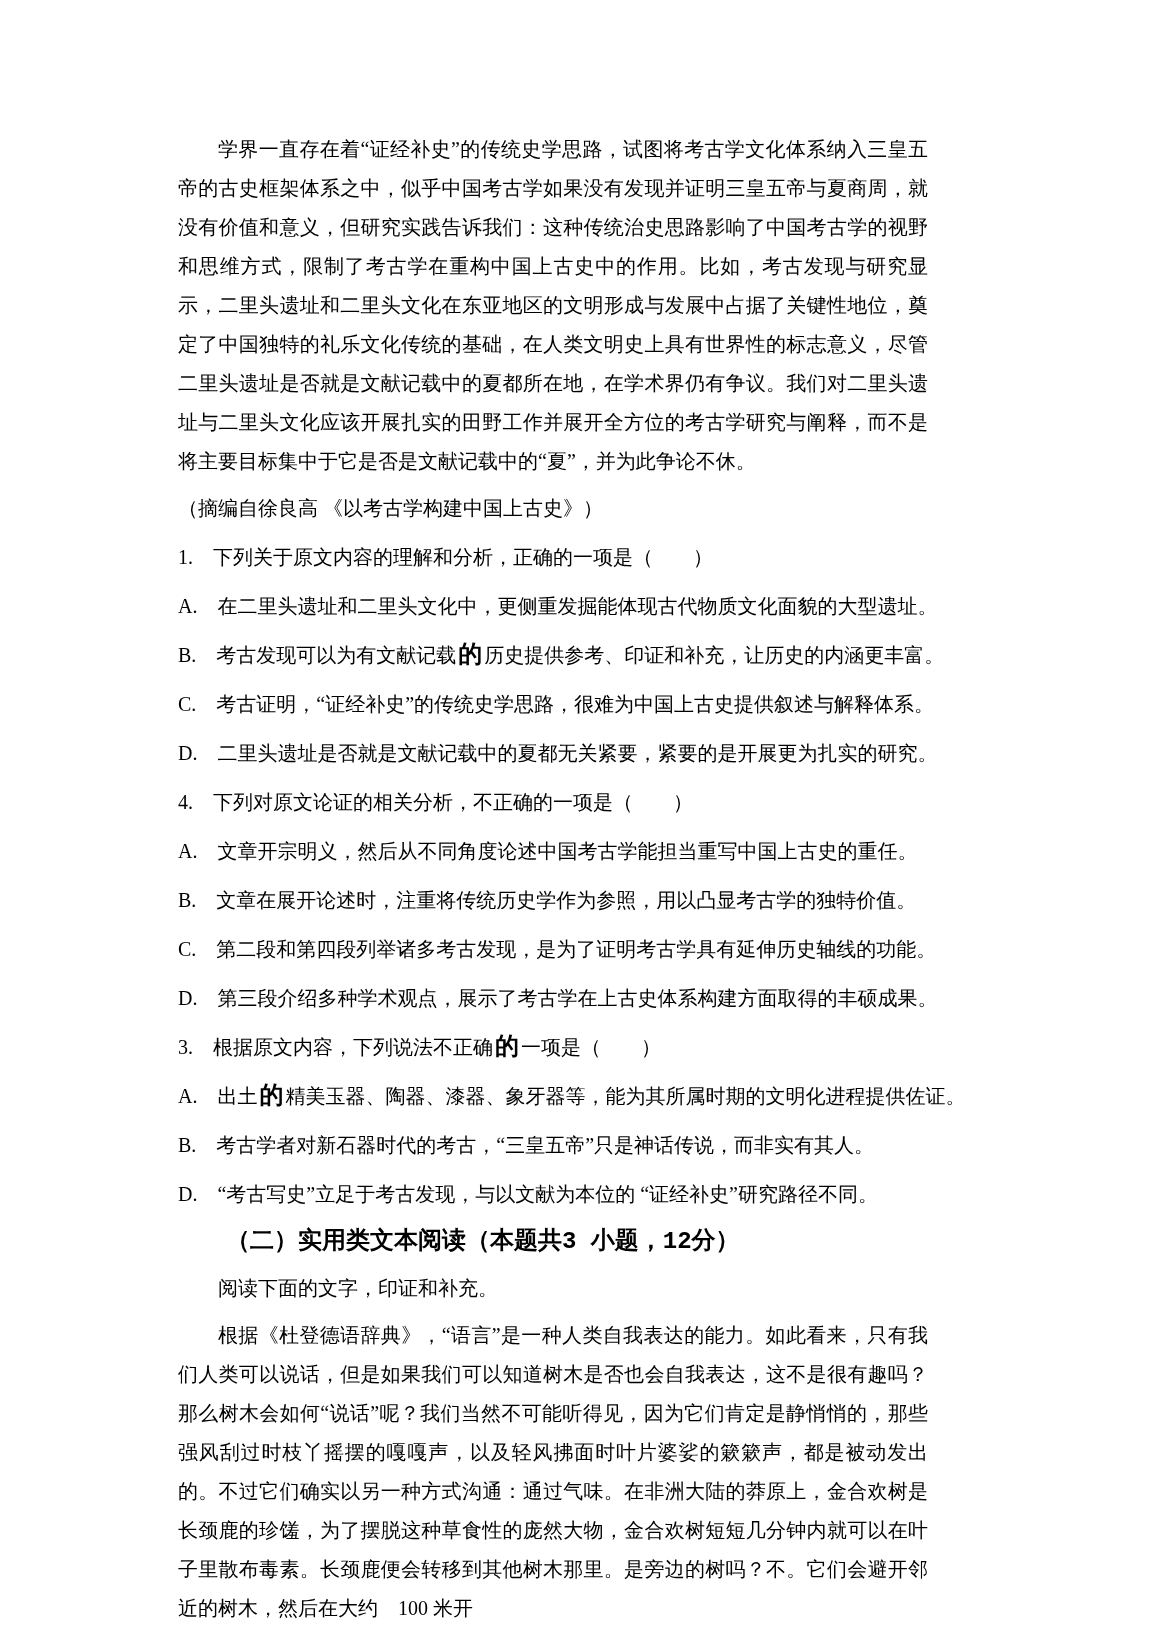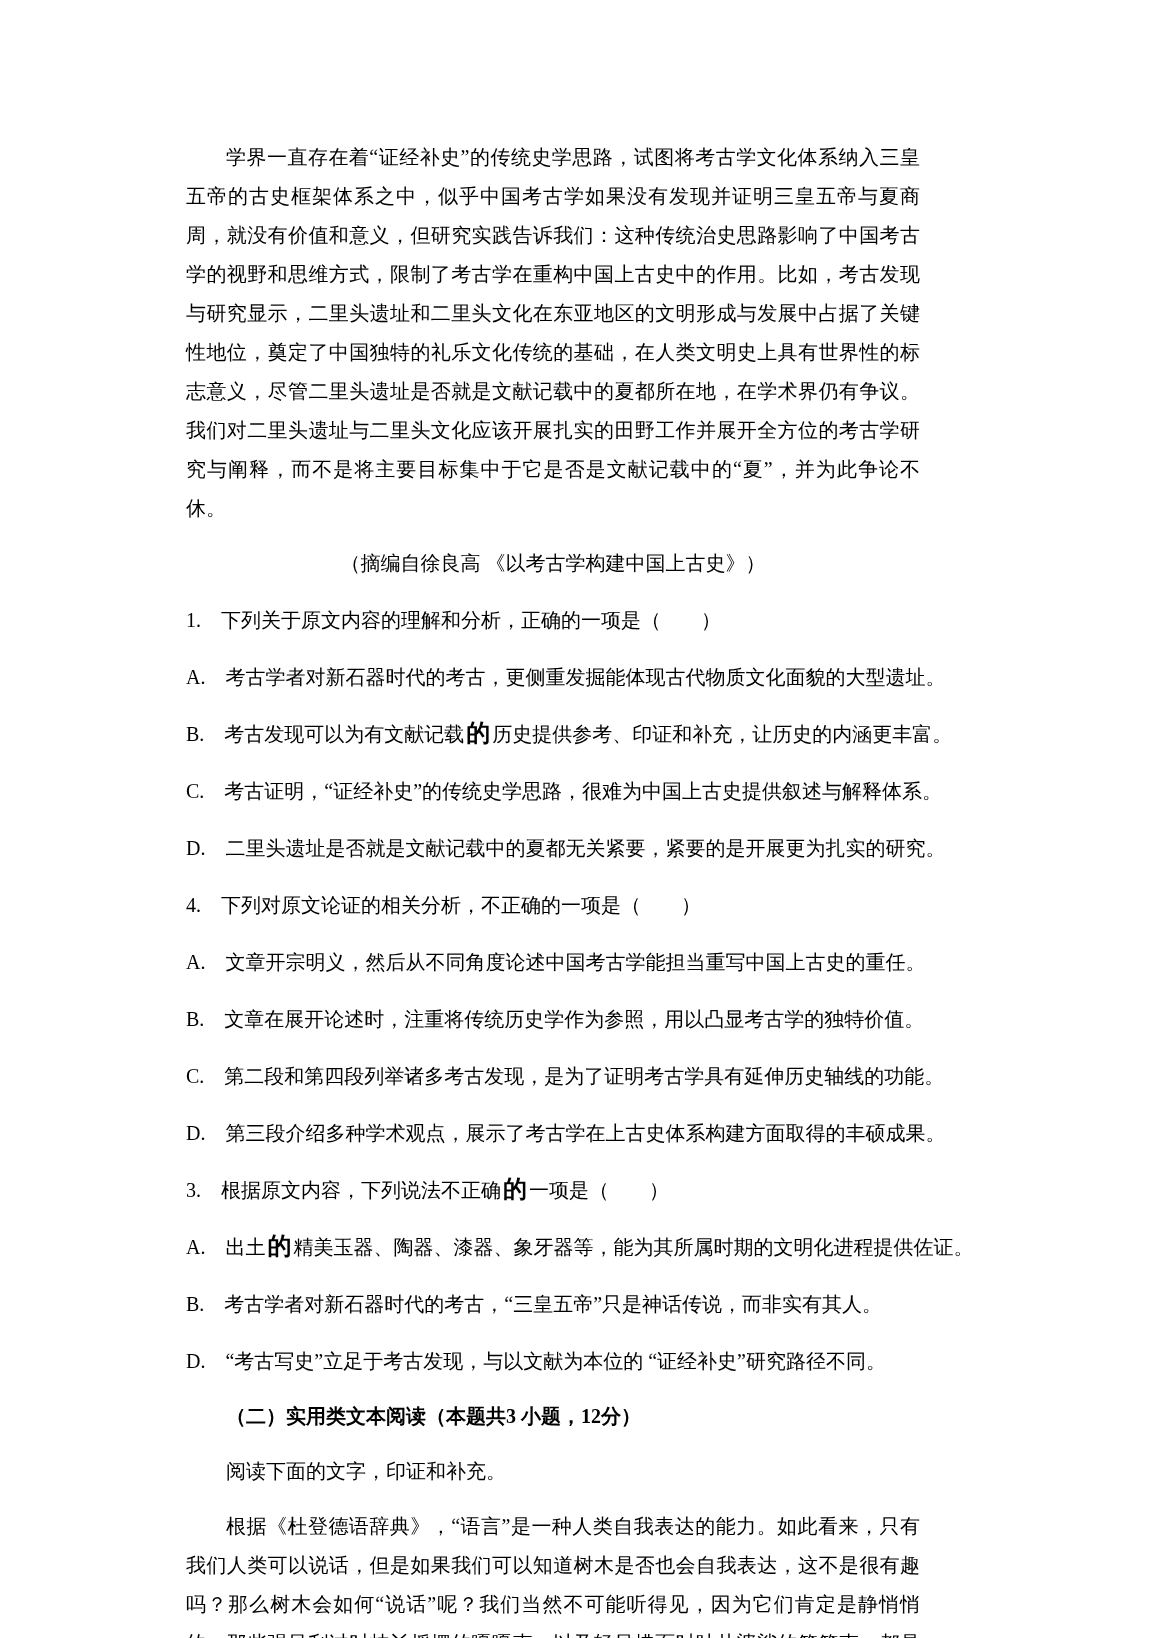--- a/index.html
+++ b/index.html
@@ -8,50 +8,50 @@
     height: 1638px;
     box-sizing: border-box;
     background: #ffffff;
     padding: 122px 222px 0 170px;
     font-family: "Liberation Serif", "DejaVu Serif", serif;
     font-size: 20px;
     line-height: 39px;
     color: #000000;
     overflow: hidden;
   }
-  p { margin: 16px; }
+  p { margin: 8px; }
   .justify { text-align: justify; }
   .indent { text-indent: 2em; }
-  .right { text-align: center; }
+  .right { text-align: left; }
   .line { white-space: nowrap; }
   .section-header {
     font-weight: bold;
     text-indent: 2em;
-    font-family: Liberation Serif, serif;
-    font-size: 20px;
+    font-family: Liberation Mono, monospace;
+    font-size: 24px;
   }
   .em-char {
     font-weight: bold;
     font-size: 24px;
     font-family: "Liberation Sans", "DejaVu Sans", sans-serif;
     padding: 0 2px;
   }
 </style>
 </head>
 <body>
 
 <div class="page">
 
   <p class="justify indent">学界一直存在着“证经补史”的传统史学思路，试图将考古学文化体系纳入三皇五帝的古史框架体系之中，似乎中国考古学如果没有发现并证明三皇五帝与夏商周，就没有价值和意义，但研究实践告诉我们：这种传统治史思路影响了中国考古学的视野和思维方式，限制了考古学在重构中国上古史中的作用。比如，考古发现与研究显示，二里头遗址和二里头文化在东亚地区的文明形成与发展中占据了关键性地位，奠定了中国独特的礼乐文化传统的基础，在人类文明史上具有世界性的标志意义，尽管二里头遗址是否就是文献记载中的夏都所在地，在学术界仍有争议。我们对二里头遗址与二里头文化应该开展扎实的田野工作并展开全方位的考古学研究与阐释，而不是将主要目标集中于它是否是文献记载中的“夏”，并为此争论不休。</p>
 
   <p class="right">（摘编自徐良高 《以考古学构建中国上古史》）</p>
 
   <div>
     <p class="line"><span>1.　下列关于原文内容的理解和分析，正确的一项是（　　）</span><b class="em-char"></b><span></span></p>
-    <p class="line"><span>A.　考古学者对新石器时代的考古，更侧重发掘能体现古代物质文化面貌的大型遗址。</span><b class="em-char"></b><span></span></p>
+    <p class="line"><span>A.　在二里头遗址和二里头文化中，更侧重发掘能体现古代物质文化面貌的大型遗址。</span><b class="em-char"></b><span></span></p>
     <p class="line"><span>B.　考古发现可以为有文献记载</span><b class="em-char">的</b><span>历史提供参考、印证和补充，让历史的内涵更丰富。</span></p>
     <p class="line"><span>C.　考古证明，“证经补史”的传统史学思路，很难为中国上古史提供叙述与解释体系。</span><b class="em-char"></b><span></span></p>
     <p class="line"><span>D.　二里头遗址是否就是文献记载中的夏都无关紧要，紧要的是开展更为扎实的研究。</span><b class="em-char"></b><span></span></p>
   </div>
 
   <div>
     <p class="line"><span>4.　下列对原文论证的相关分析，不正确的一项是（　　）</span><b class="em-char"></b><span></span></p>
     <p class="line"><span>A.　文章开宗明义，然后从不同角度论述中国考古学能担当重写中国上古史的重任。</span><b class="em-char"></b><span></span></p>
     <p class="line"><span>B.　文章在展开论述时，注重将传统历史学作为参照，用以凸显考古学的独特价值。</span><b class="em-char"></b><span></span></p>
     <p class="line"><span>C.　第二段和第四段列举诸多考古发现，是为了证明考古学具有延伸历史轴线的功能。</span><b class="em-char"></b><span></span></p>

